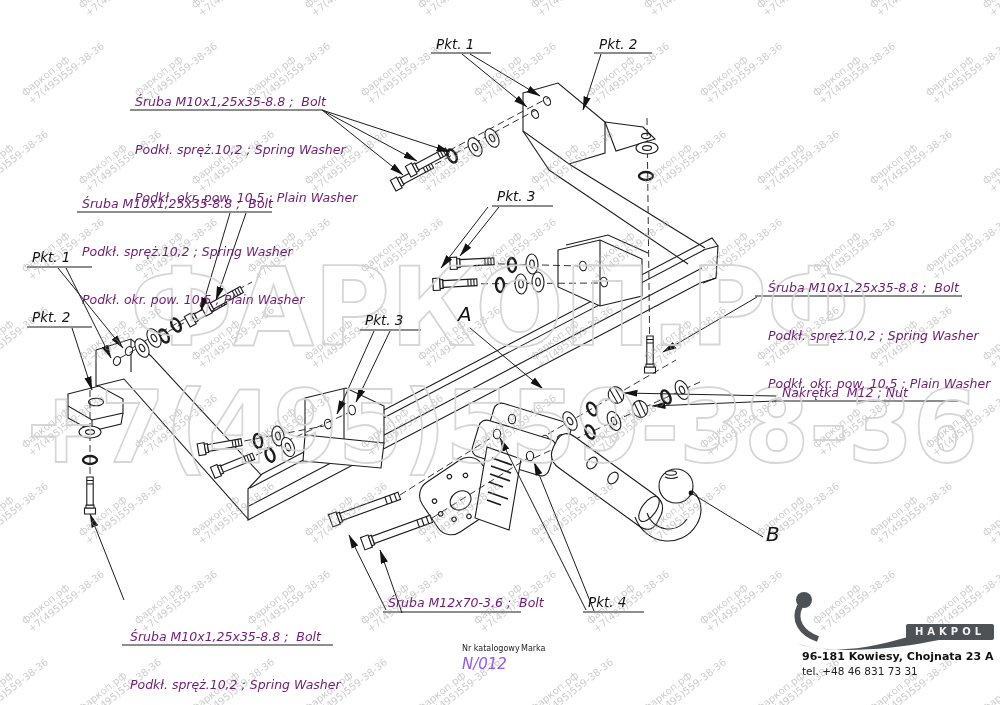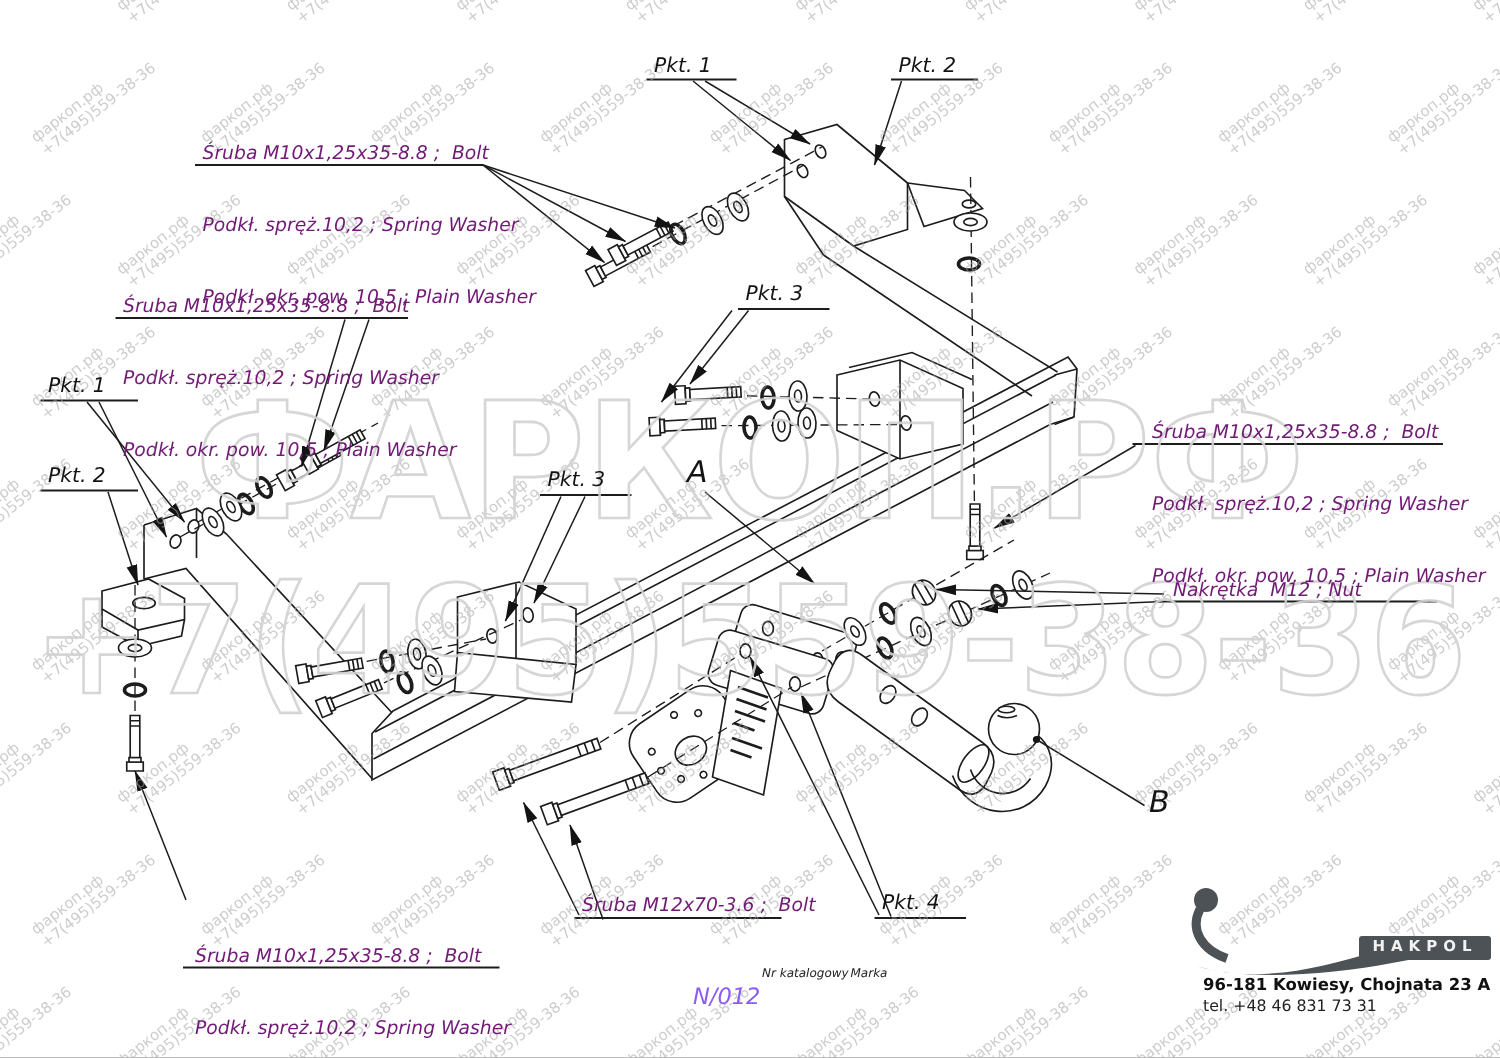--- a/index.html
+++ b/index.html
@@ -5,21 +5,21 @@
   html,body{margin:0;padding:0;background:#888;}
   #stage{position:relative;width:1000px;height:705px;background:#ffffff;overflow:hidden;
          font-family:"DejaVu Sans",sans-serif;margin:0 auto;}
   #wm-layer{position:absolute;left:0;top:0;width:100%;height:100%;pointer-events:none;}
   .wm{position:absolute;color:#a4a4a4;opacity:.55;font-size:10px;line-height:11px;
       transform:rotate(-38deg);white-space:nowrap;}
   #drawing,#bigwm{position:absolute;left:0;top:0;pointer-events:none;}
   .lbl{position:absolute;font-style:italic;font-size:12.5px;line-height:16px;color:#701a75;white-space:pre;}
   .pkt{position:absolute;font-style:italic;font-size:13.5px;color:#131313;white-space:pre;}
   .ref{position:absolute;font-style:italic;font-size:20px;color:#131313;}
-  .ft-small{position:absolute;font-style:italic;font-size:8px;color:#222;margin-left:46px;}
+  .ft-small{position:absolute;font-size:8px;color:#222;}
   .ft-val{position:absolute;font-style:italic;color:#8b5cf6;}
   #logo{position:absolute;left:788px;top:586px;width:212px;height:100px;}
   #logo svg{position:absolute;left:0;top:0;}
   #brand-name{position:absolute;left:36px;top:4px;font-size:28px;font-weight:bold;font-style:italic;
               color:#e14e0e;letter-spacing:2px;}
   #brand-sub{position:absolute;left:118px;top:38px;width:88px;height:16px;background:#4d5257;
              color:#f2f2f2;font-size:10px;font-weight:bold;letter-spacing:4px;text-align:center;
              line-height:16px;border-radius:2px;}
   #brand-address{position:absolute;left:14px;top:64px;font-size:11px;font-weight:bold;color:#111;}
   #brand-phone{position:absolute;left:14px;top:79px;font-size:10.5px;color:#222;}

